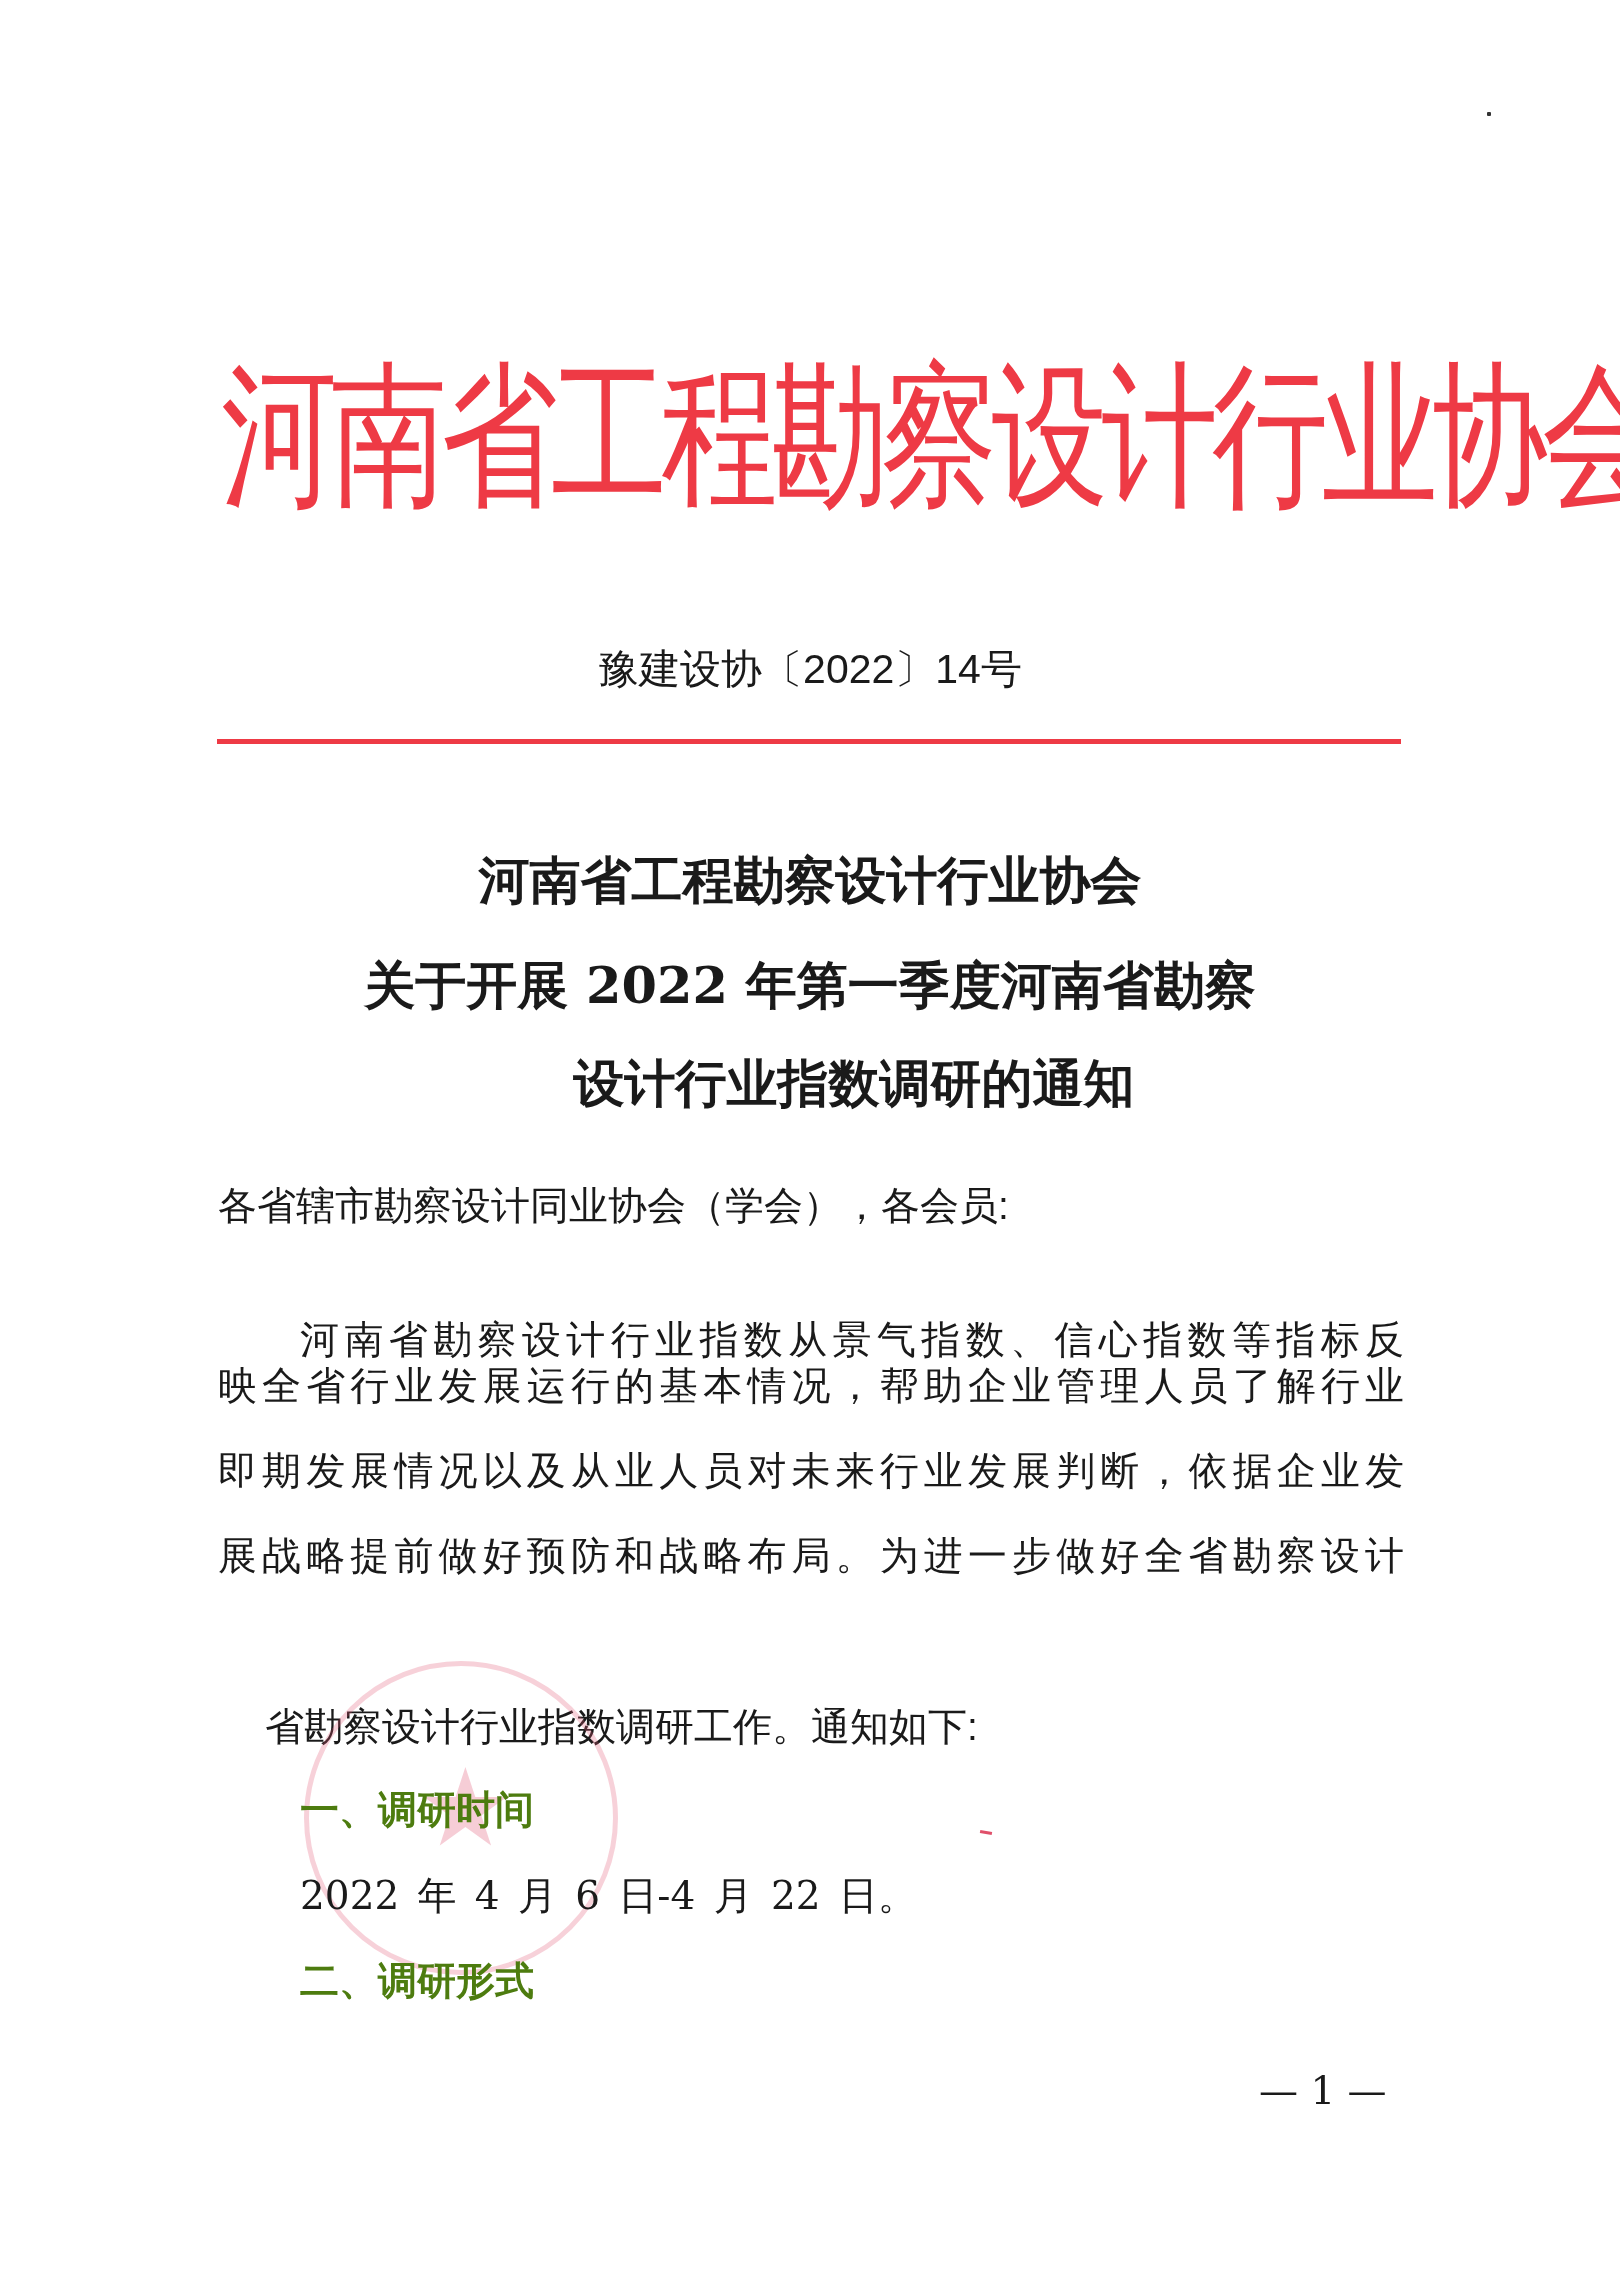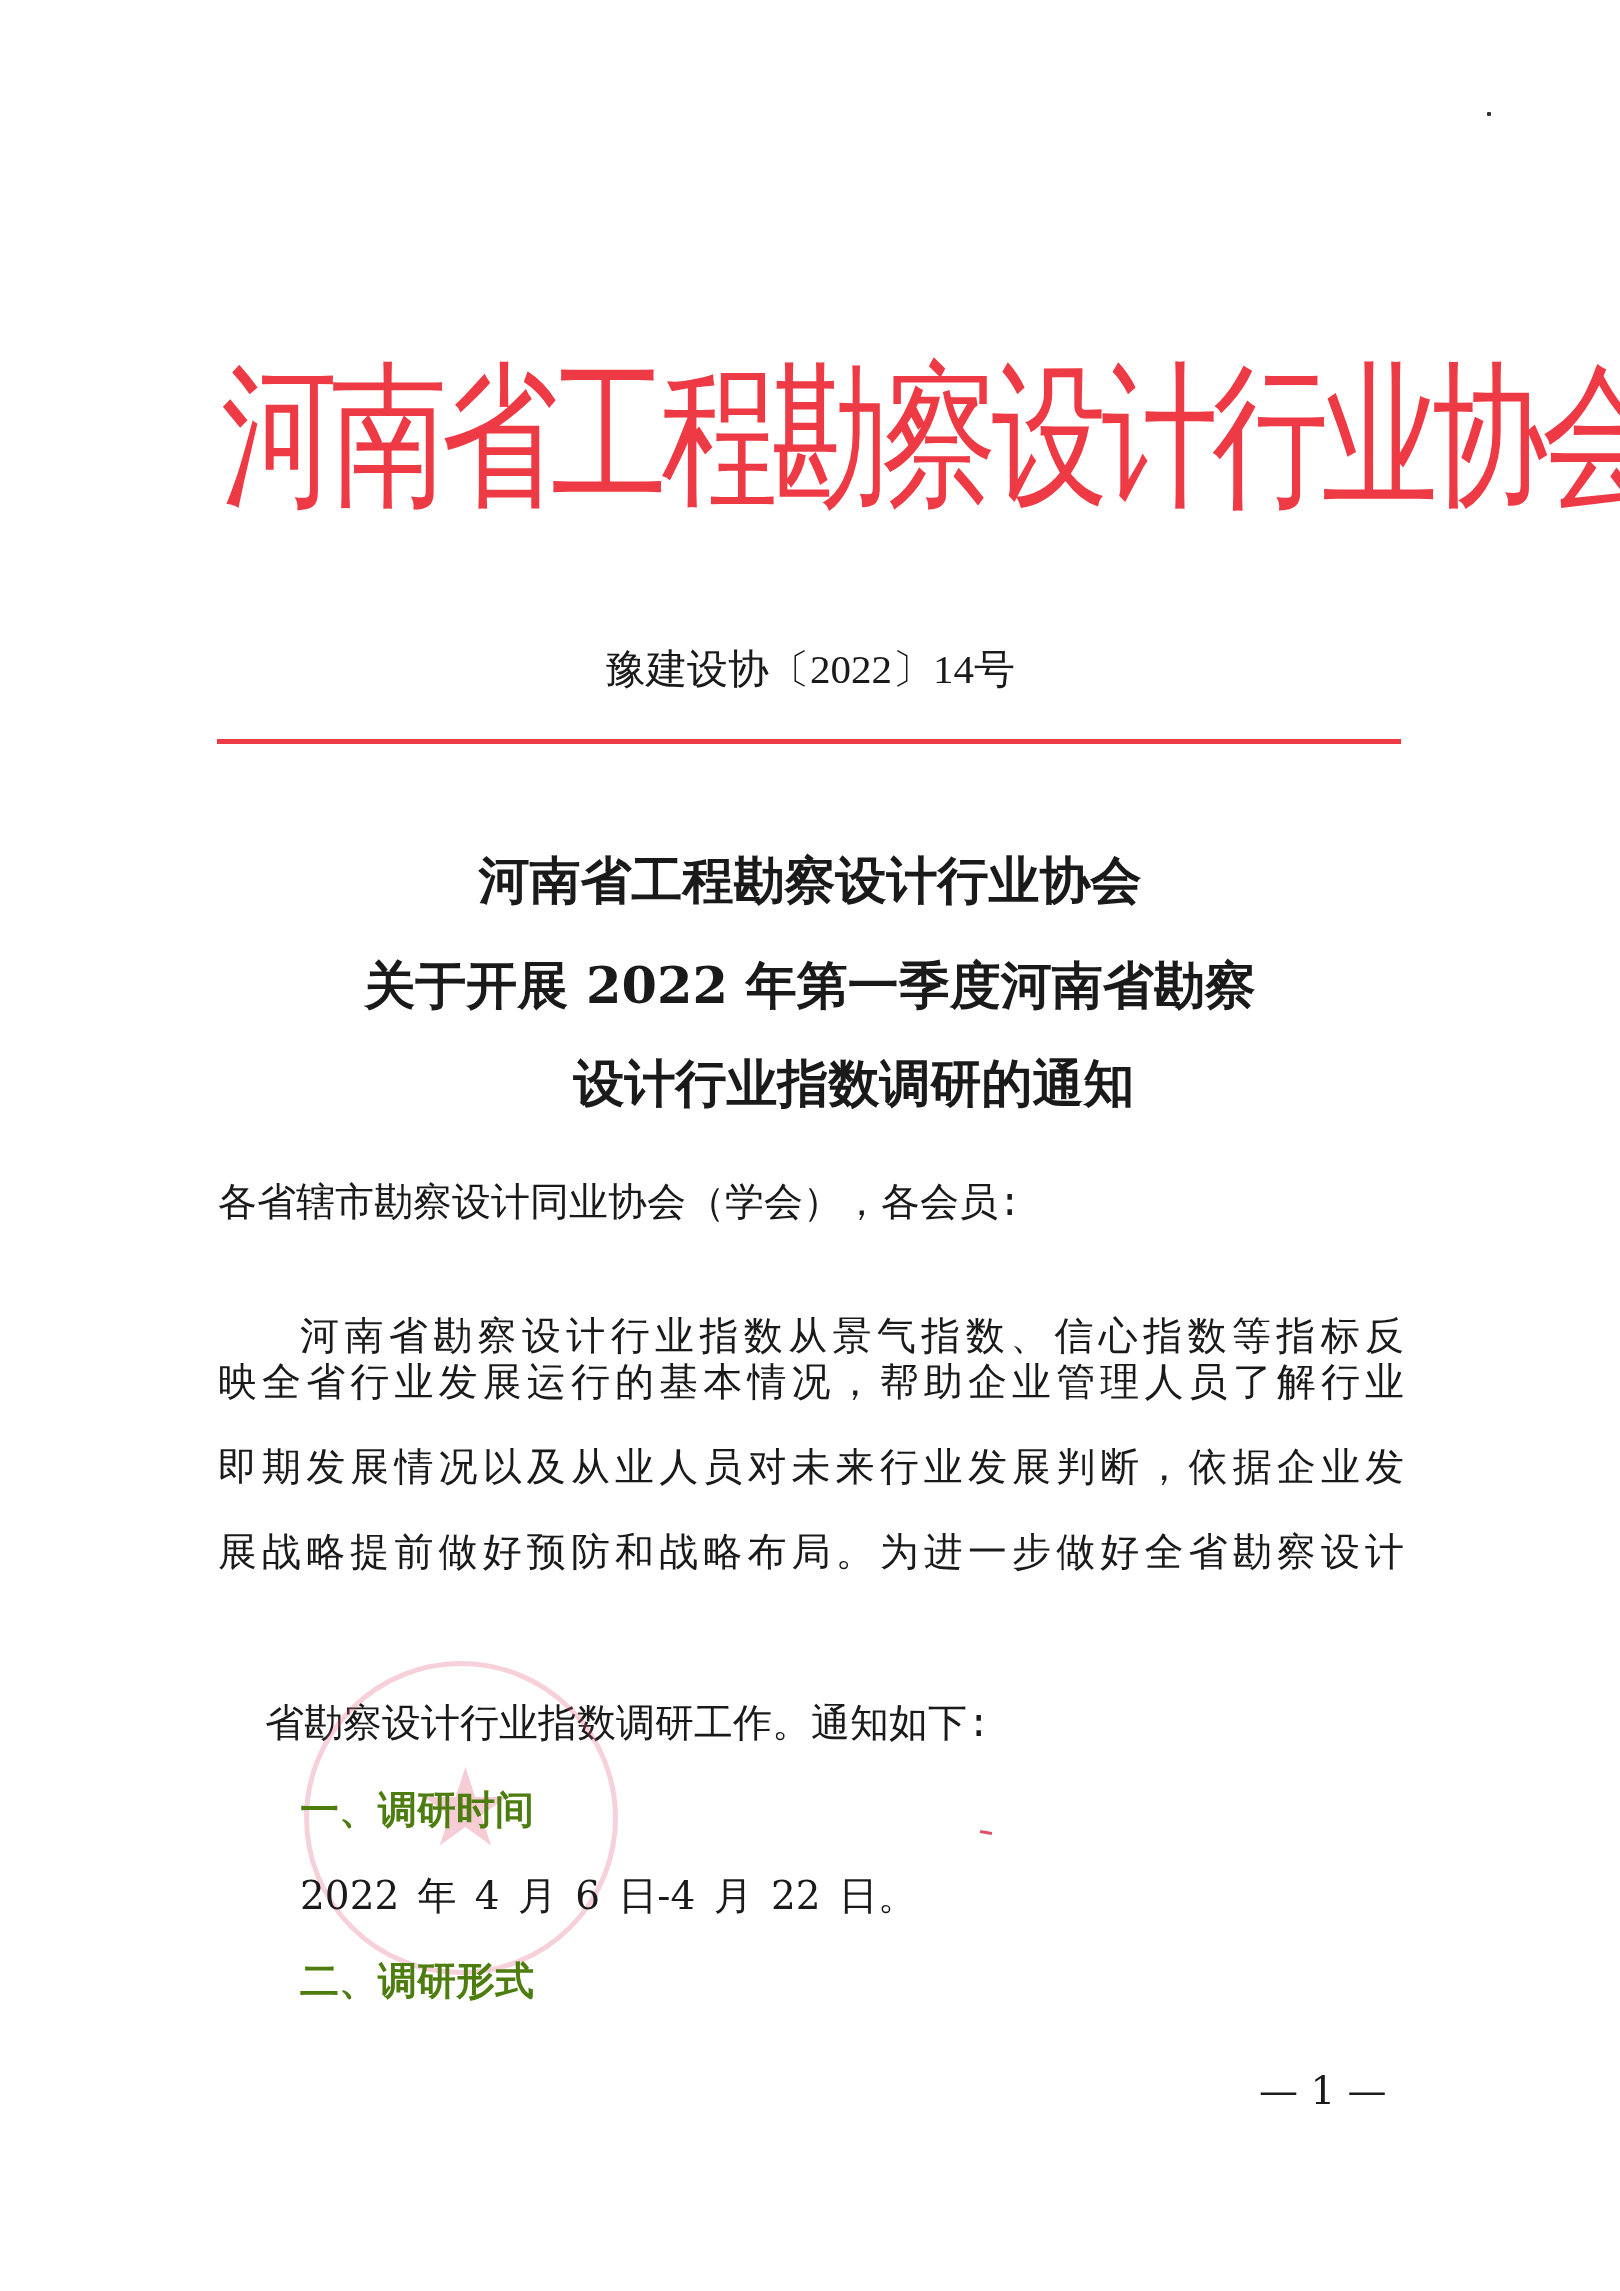--- a/index.html
+++ b/index.html
@@ -36,21 +36,21 @@
     }
     .docnum {
       position: absolute;
       left: 0;
       width: 1620px;
       top: 642px;
       text-align: center;
       font-size: 41px;
       line-height: 55px;
       color: #1a1a1a;
-      font-family: Liberation Serif, serif;
+      font-family: Liberation Sans, sans-serif;
     }
     .red-rule {
       position: absolute;
       left: 217px;
       top: 739px;
       width: 1184px;
       height: 4.9px;
       background: #ee3a45;
     }
     .title {
@@ -65,21 +65,21 @@
       color: #1a1a1a;
       white-space: nowrap;
     }
     .t1 { top: 851px; }
     .t2 { top: 956px; }
     .t3 { top: 1054px; padding-left: 44px; }
     .body-line {
       position: absolute;
       left: 218px;
       width: 1186px;
-      font-family: Liberation Mono, monospace;
+      font-family: Liberation Sans, sans-serif;
       font-size: 39px;
       line-height: 55px;
       color: #1a1a1a;
       white-space: nowrap;
       text-align: justify;
       text-align-last: justify;
     }
     .body-line.noj {
       text-align: left;
       text-align-last: left;

